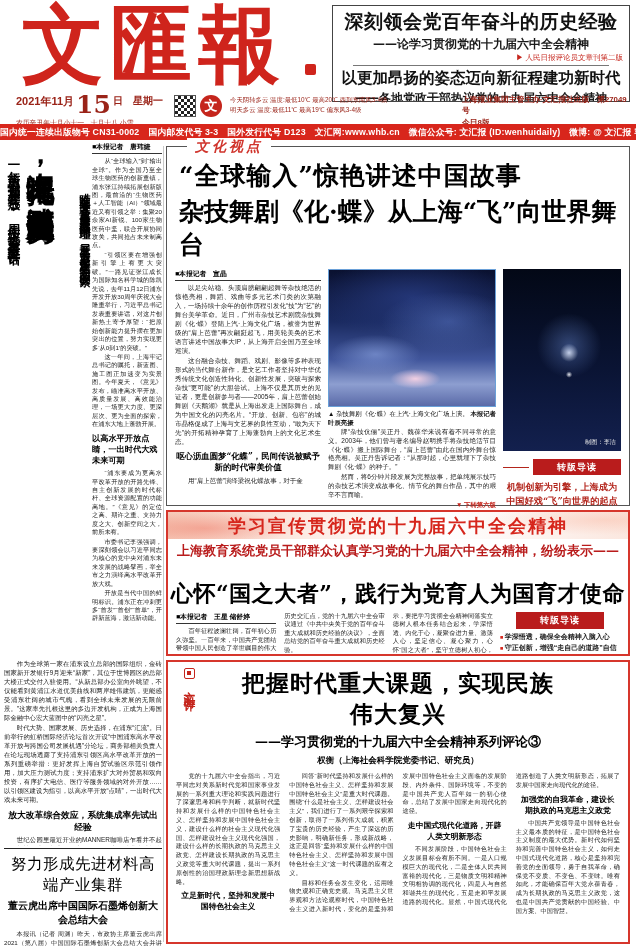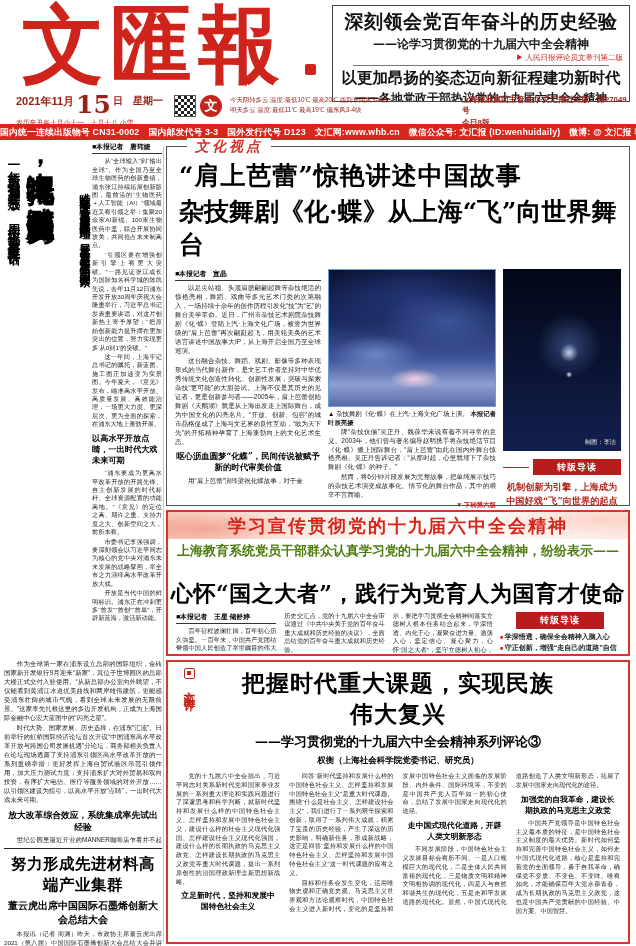--- a/index.html
+++ b/index.html
@@ -54,21 +54,21 @@
     font-size:6.2px; line-height:1.36; text-align:justify; color:#222; }
   .byline { font-size:6.8px; font-weight:bold; border-bottom:1px solid #333; padding-bottom:2px; margin-bottom:3px; color:#000; }
   .pudong-col p, .pudong-wide p { text-indent:2em; margin-bottom:1px; }
   .mini-subhead { font-size:8.2px; font-weight:900; font-family:"DejaVu Serif",serif; margin:4px 0 3px; color:#000; text-align:left; }
   .pudong-wide { position:absolute; left:0; top:518px; width:158px; height:186px; overflow:hidden;
     font-size:6.4px; line-height:1.4; text-align:justify; color:#222; }
   .center-subhead { font-size:8.8px; font-weight:900; font-family:"DejaVu Serif",serif; text-align:center; margin:4px 0 3px; color:#000; }
   .jump-right { display:block; text-align:right; color:#c5251c; font-weight:bold; font-size:6.4px; }
 
   .graphene { position:absolute; left:0; top:706px; width:158px; height:98px; border-top:1.5px solid #222; padding-top:5px; overflow:hidden; }
-  .graphene .g-head { font-size:15.5px; font-weight:700; font-family:"DejaVu Serif",serif; text-align:center; color:#000; letter-spacing:0.5px; }
+  .graphene .g-head { font-size:15.5px; font-weight:400; font-family:"DejaVu Serif",serif; text-align:center; color:#000; letter-spacing:0.5px; }
   .graphene .g-dek { font-size:10px; font-weight:bold; font-family:"DejaVu Serif",serif; text-align:center; margin:3px 0 3px; color:#000; }
   .graphene p { font-size:6.2px; line-height:1.38; text-align:justify; text-indent:2em; color:#222; }
 
   
   .culture-box { position:absolute; left:166px; top:146px; width:464px; height:360px; border:1.5px solid #555; background:#fff; }
   .culture-badge { position:absolute; top:-9px; left:20px; background:#fff; padding:0 8px;
     color:#d0342c; font-size:14px; font-weight:bold; font-style:italic; letter-spacing:3px;
     font-family:"DejaVu Serif",serif; }
   .culture-heads { padding:12px 10px 4px 12px; font-family:"DejaVu Serif",serif; font-weight:900; color:#000; }
   .culture-heads .l1 { font-size:25px; letter-spacing:1px; }
@@ -100,21 +100,21 @@
   .guide-text { font-size:9.2px; font-weight:900; color:#b3251c; line-height:1.5; text-align:center; margin-top:5px; font-family:"DejaVu Serif",serif; }
 
   
   .edu-box { position:absolute; left:166px; top:510px; width:464px; height:146px; border:2px solid #d6362c; background:#fff; overflow:hidden; }
   .banner { height:27px; display:flex; align-items:center; justify-content:center;
     background:
       radial-gradient(ellipse 120px 22px at 8% 60%, rgba(235,80,60,.35), transparent 75%),
       radial-gradient(ellipse 160px 20px at 95% 30%, rgba(250,190,170,.5), transparent 75%),
       linear-gradient(90deg,#f6c9b8,#fcebe4 30%,#ffffff 60%,#fbe7df 100%);
     font-family:"DejaVu Serif",serif; font-size:18px; font-weight:900; color:#d6261c; letter-spacing:2px; }
-  .edu-kicker { text-align:center; font-size:13px; font-weight:bold; font-family:"DejaVu Serif",serif; margin-top:3px; color:#4d7c0f; }
+  .edu-kicker { text-align:center; font-size:13px; font-weight:bold; font-family:"DejaVu Serif",serif; margin-top:3px; color:#b91c1c; }
   .edu-head { text-align:center; font-size:22px; font-weight:900; font-family:"DejaVu Serif",serif; letter-spacing:0.5px; margin:19px 0 3px; color:#000; }
   .edu-content { display:grid; grid-template-columns:1fr 120px; gap:7px; padding:0 8px; height:64px; overflow:hidden; }
   .edu-text { column-count:3; column-gap:8px; font-size:6.2px; line-height:1.36; text-align:justify; color:#222; }
   .edu-text p { text-indent:2em; }
   .edu-guide .guide-badge { display:block; width:fit-content; margin:0 auto 3px; }
   .edu-guide li { list-style:none; font-size:7px; font-weight:bold; line-height:1.55; color:#222; }
   .edu-guide li::before { content:"■ "; color:#d6261c; font-size:5.5px; }
 
   
   .comm-box { position:absolute; left:166px; top:660px; width:464px; height:284px; border:2px solid #d6362c; padding:6px 8px 4px; background:#fff; overflow:hidden; }
@@ -201,21 +201,21 @@
       <div class="g-head">努力形成先进材料高端产业集群</div>
       <div class="g-dek">董云虎出席中国国际石墨烯创新大会总结大会</div>
       <p>本报讯（记者 周渊）昨天，市政协主席董云虎出席2021（第八届）中国国际石墨烯创新大会总结大会并讲话。</p>
 
     </div>
   </div>
 
   <div class="culture-box">
     <div class="culture-badge">文化视点</div>
     <div class="culture-heads">
-      <div class="l1">“肩上芭蕾”惊艳讲述中国故事</div>
+      <div class="l1">“全球输入”惊艳讲述中国故事</div>
       <div class="l2">杂技舞剧《化·蝶》从上海“飞”向世界舞台</div>
     </div>
     <div class="culture-content">
       <div class="tcol">
         <div class="byline">■本报记者　宣晶</div>
         <p>以足尖站稳、头顶肩膀翩翩起舞等杂技绝活的惊艳亮相，舞蹈、戏曲等多元艺术门类的次第融入，一场持续十余年的创作历程引发化“技”为“艺”的舞台美学革命。近日，广州市杂技艺术剧院杂技舞剧《化·蝶》登陆上汽·上海文化广场，被誉为世界级的“肩上芭蕾”再次翩跹起飞，用美轮美奂的艺术语言讲述中国故事大IP，从上海开启全国乃至全球巡演。</p>
         <p>这台融合杂技、舞蹈、戏剧、影像等多种表现形式的当代舞台新作，是文艺工作者坚持对中华优秀传统文化创造性转化、创新性发展，突破与探索杂技“更可能”的大胆尝试。上海不仅是其历史的见证者，更是创新参与者——2005年，肩上芭蕾创始舞剧《天鹅湖》就是从上海出发走上国际舞台，成为中国文化的闪亮名片。“开放、创新、包容”的城市品格促成了上海与文艺界的良性互动，“敢为天下先”的开拓精神孕育了上海蓬勃向上的文化艺术生态。</p>
         <div class="c-subhead">呕心沥血圆梦“化蝶”，民间传说被赋予新的时代审美价值</div>
         <p>用“肩上芭蕾”演绎梁祝化蝶故事，对于金</p>
       </div>

